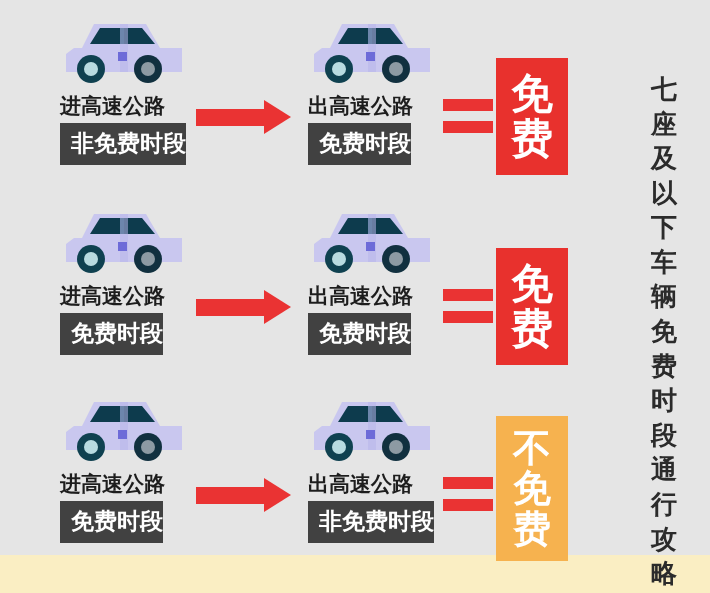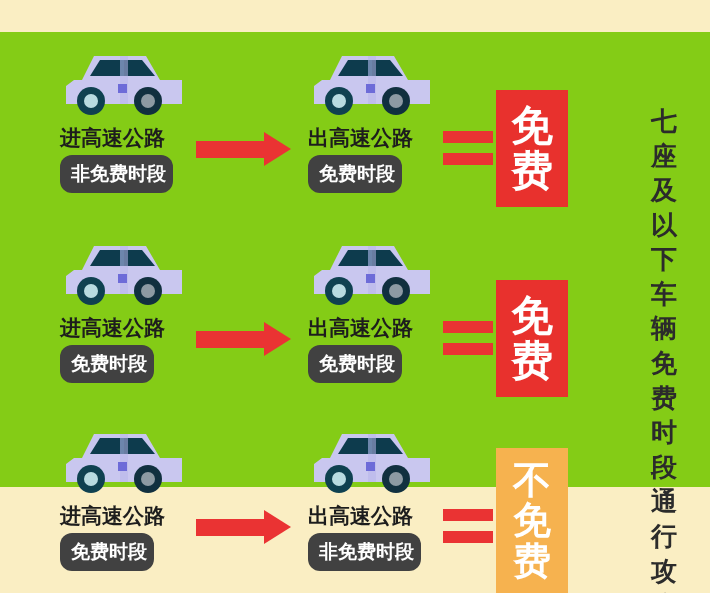--- a/index.html
+++ b/index.html
@@ -12,23 +12,22 @@
     height: 593px;
     background: #faeec3;
     font-family: "Liberation Sans", "DejaVu Sans", sans-serif;
     overflow: hidden;
     position: relative;
   }
 
   .canvas {
     position: relative;
     width: 710px;
-    height: 455px;
-    background: #84cc16;
-    margin-top: 32px;
+    height: 555px;
+    background: #e5e5e5;
   }
 
   
   .row {
     position: absolute;
     left: 0;
     width: 618px;
     height: 190px;
   }
   .row-1 { top: 14px; }
@@ -59,27 +58,26 @@
     color: #1d1d1d;
     letter-spacing: 0px;
     line-height: 1;
     white-space: nowrap;
     margin: 0 0 7px 12px;
   }
   .period-box {
     display: inline-block;
     background: #414141;
     color: #ffffff;
-    font-size: 19px;
+    font-size: 23px;
     font-weight: bold;
     line-height: 1;
-    padding: 9px 7px 10px 11px;
+    padding: 9px 0 10px 11px;
     white-space: nowrap;
     margin-left: 12px;
-    border-radius: 12px;
   }
 
   
   .arrow {
     position: absolute;
     left: 196px;
     width: 96px;
     height: 34px;
   }
   .arrow .shaft {

